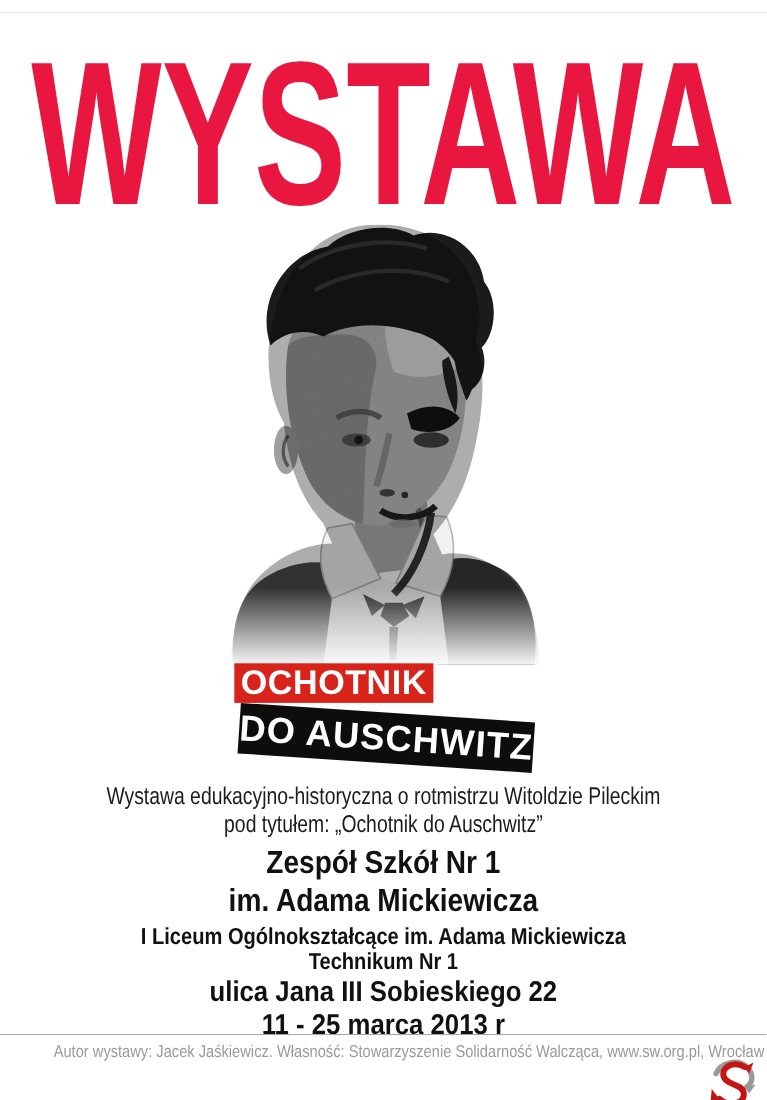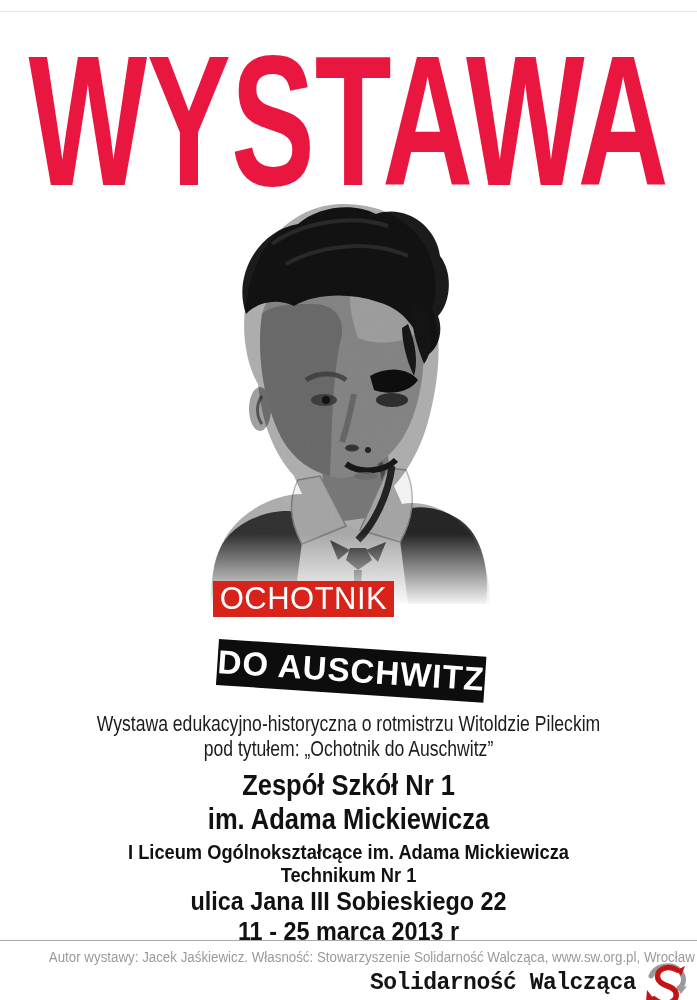--- a/index.html
+++ b/index.html
@@ -9,22 +9,22 @@
     font-family:"Liberation Sans", sans-serif;
     border-top:1px solid #e6e6e6;
   }
   
   .title-svg{position:absolute;left:0;top:32px;}
   .title-svg text{font-family:"Liberation Sans", sans-serif;font-weight:bold;}
   
   .portrait{position:absolute;left:202px;top:192px;width:292px;height:400px;}
   
   .banner-red{
-    position:absolute;left:213px;top:569px;width:181px;height:36px;
-    background:#d8231a;color:#ffffff;font-weight:normal;font-size:31px;
+    position:absolute;left:213px;top:591px;width:181px;height:36px;
+    background:#d8231a;color:#ffffff;font-weight:bold;font-size:31px;
     line-height:36px;text-align:center;letter-spacing:.5px;
   }
   .banner-black{
     position:absolute;left:219px;top:627px;width:268px;height:46px;
     background:#0d0d0d;color:#ffffff;font-weight:bold;font-size:33px;
     line-height:46px;text-align:center;letter-spacing:1px;
     transform:rotate(3.8deg);transform-origin:0 0;
   }
   
   .line{position:absolute;left:0;width:697px;text-align:center;color:#111;transform-origin:50% 50%;white-space:nowrap;}
@@ -128,21 +128,20 @@
   <div class="line school1">Zespół Szkół Nr 1</div>
   <div class="line school2">im. Adama Mickiewicza</div>
   <div class="line sub1">I Liceum Ogólnokształcące im. Adama Mickiewicza</div>
   <div class="line sub2">Technikum Nr 1</div>
   <div class="line address">ulica Jana III Sobieskiego 22</div>
   <div class="line dates">11 - 25 marca 2013 r</div>
 
   <div class="footer-divider"></div>
   <div class="line credits" style="color: rgb(154, 154, 154);">Autor wystawy: Jacek Jaśkiewicz. Własność: Stowarzyszenie Solidarność Walcząca, www.sw.org.pl, Wrocław</div>
 
-  <div class="logo-text">Solidarność Walcząca</div>
 
   <svg class="anchor-icon" viewBox="0 0 52 52">
 
     <path d="M10,16 C14,6 30,2 38,10 C44,16 44,24 38,28" stroke="#9a9a9a" stroke-width="5" fill="none" stroke-linecap="round"></path>
     <path d="M36,28 L46,26 L40,34 Z" fill="#9a9a9a"></path>
 
     <path d="M36,10 C26,4 14,10 17,19 C20,27 33,25 35,33 C37,42 24,48 13,39" stroke="#c41414" stroke-width="5.5" fill="none" stroke-linecap="round"></path>
     <path d="M13,39 L6,30 L5,42 Z" fill="#c41414"></path>
     <path d="M36,10 L44,6 L40,16 Z" fill="#c41414"></path>
 

